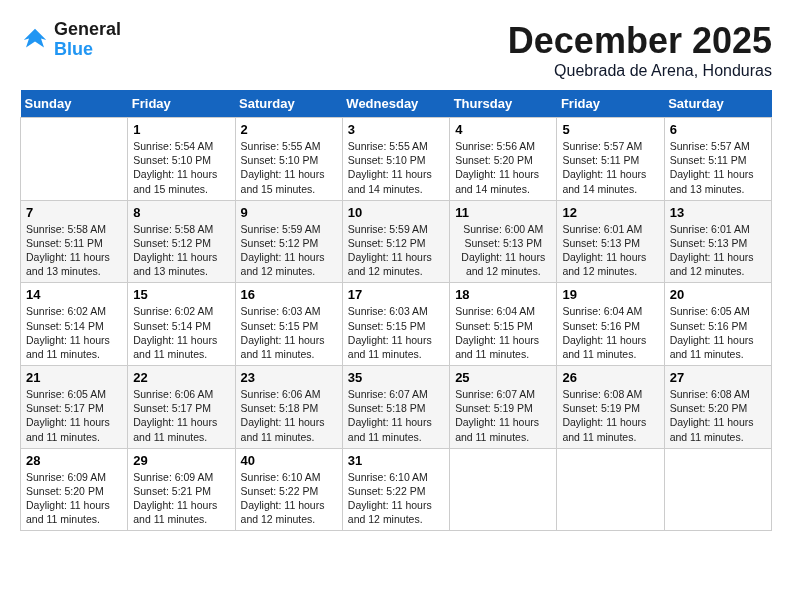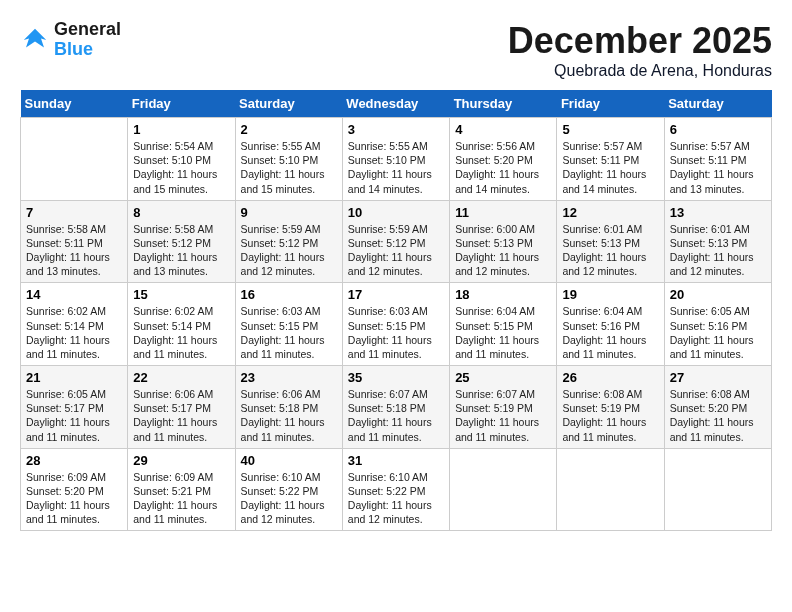--- a/index.html
+++ b/index.html
@@ -191,21 +191,21 @@
         </td>
         <td>
           <span class="day-number">10</span>
           <div class="day-info" style="white-space: pre-line;">Sunrise: 5:59 AM
 Sunset: 5:12 PM
 Daylight: 11 hours
 and 12 minutes.</div>
         </td>
         <td>
           <span class="day-number">11</span>
-          <div class="day-info" style="white-space: pre-line;">Sunrise: 6:00 AM
+          <div class="day-info" style="white-space: pre-line; text-align: center;">Sunrise: 6:00 AM
 Sunset: 5:13 PM
 Daylight: 11 hours
 and 12 minutes.</div>
         </td>
         <td>
           <span class="day-number">12</span>
           <div class="day-info" style="white-space: pre-line;">Sunrise: 6:01 AM
 Sunset: 5:13 PM
 Daylight: 11 hours
 and 12 minutes.</div>

